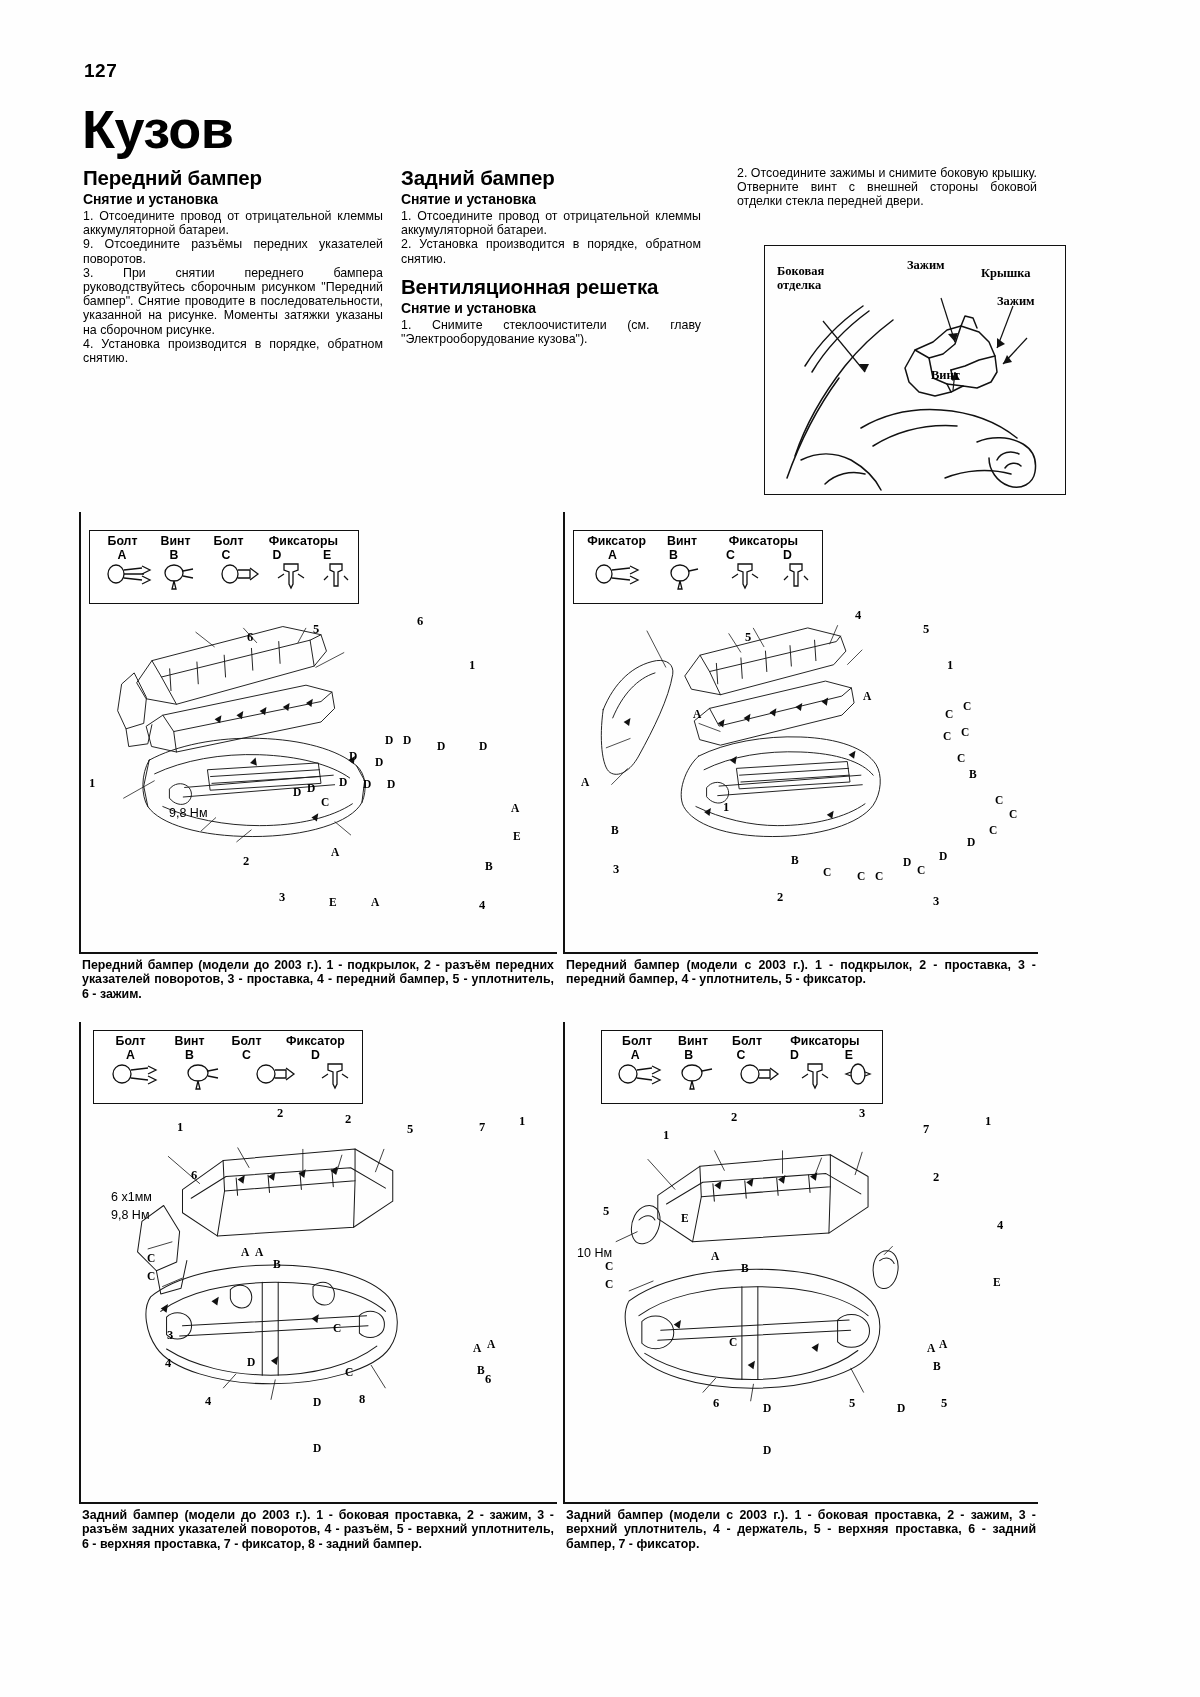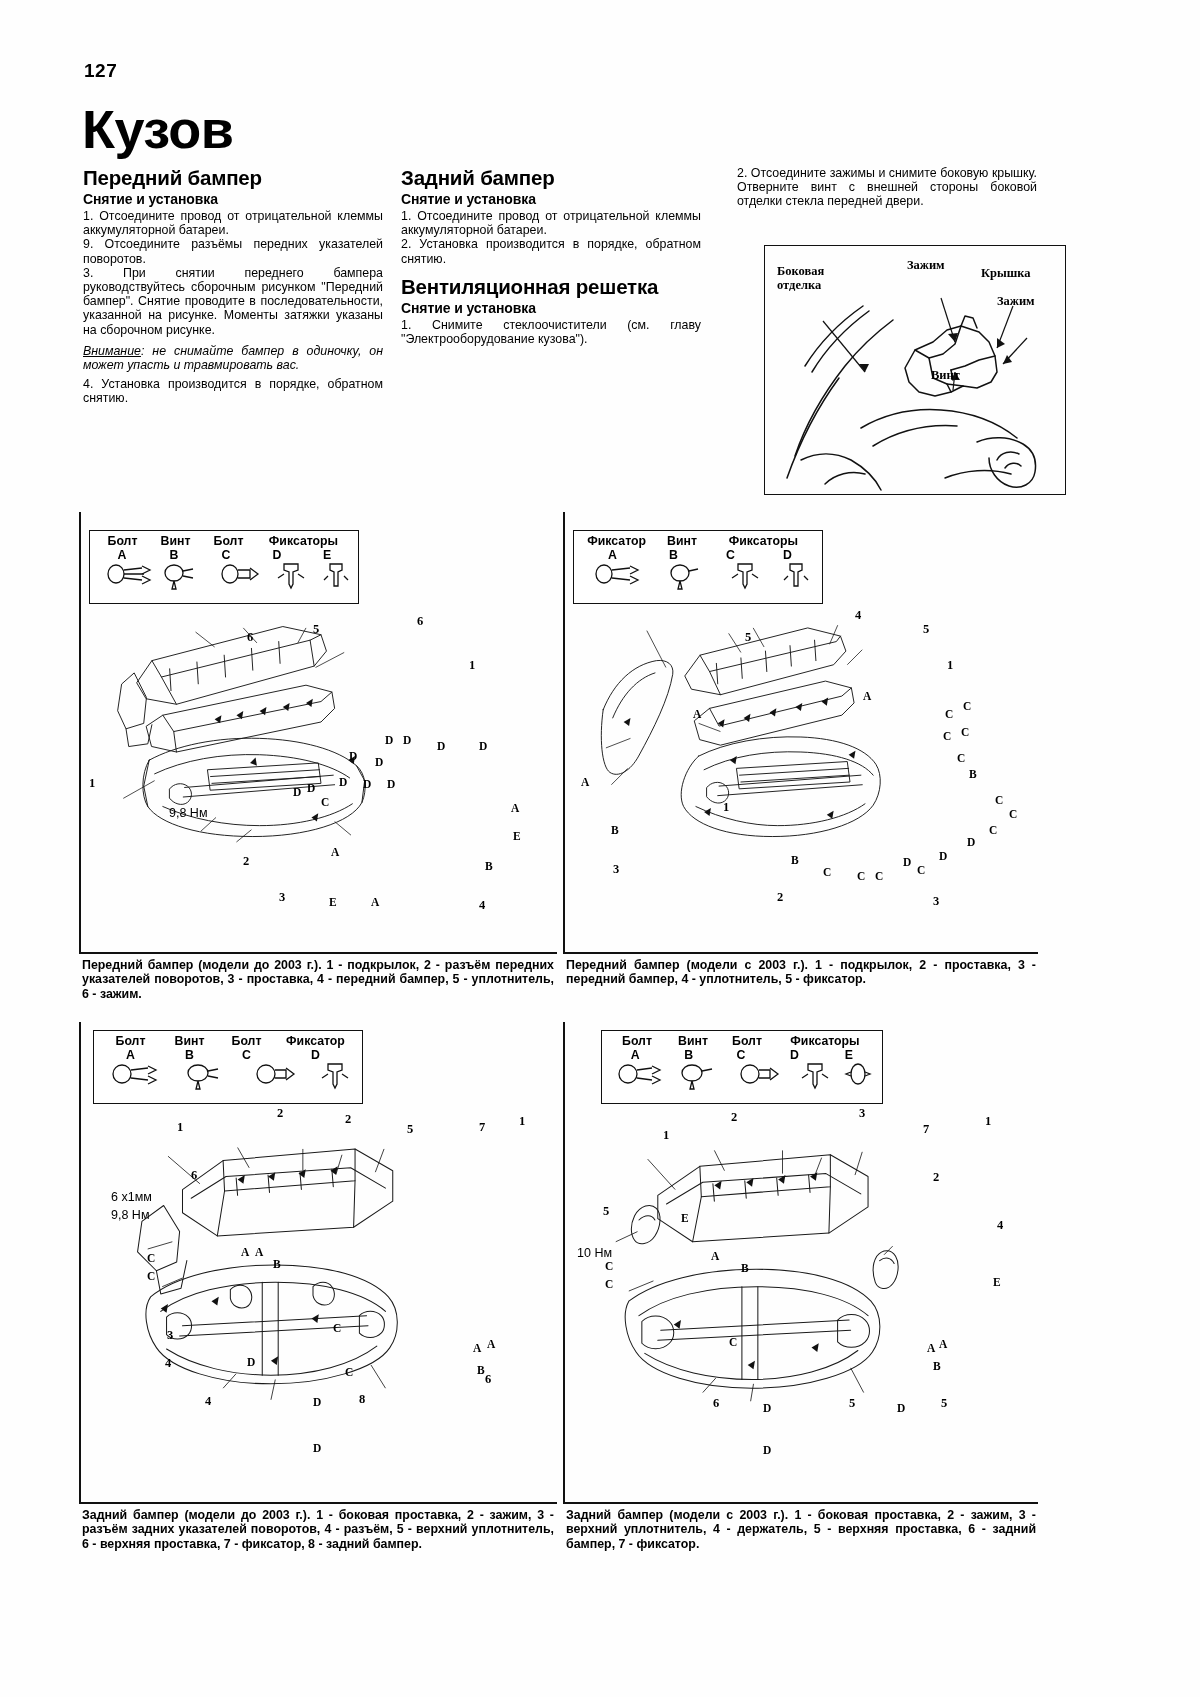--- a/index.html
+++ b/index.html
@@ -52,21 +52,20 @@
 
   <div class="pagenum">127</div>
   <div class="chapter">Кузов</div>
 
   <div class="col" id="col1">
     <div class="h2">Передний бампер</div>
     <div class="h3">Снятие и установка</div>
     <div class="p">1. Отсоедините провод от отрицательной клеммы аккумуляторной батареи.</div>
     <div class="p">9. Отсоедините разъёмы передних указателей поворотов.</div>
     <div class="p">3. При снятии переднего бампера руководствуйтесь сборочным рисунком "Передний бампер". Снятие проводите в последовательности, указанной на рисунке. Моменты затяжки указаны на сборочном рисунке.</div>
-    <div class="note"><u>Внимание</u><span>: не снимайте бампер в одиночку, он может упасть и травмировать вас.</span></div>
     <div class="p">4. Установка производится в порядке, обратном снятию.</div>
   </div>
 
   <div class="col" id="col2">
     <div class="h2">Задний бампер</div>
     <div class="h3">Снятие и установка</div>
     <div class="p">1. Отсоедините провод от отрицательной клеммы аккумуляторной батареи.</div>
     <div class="p">2. Установка производится в порядке, обратном снятию.</div>
     <div class="sp"></div>
     <div class="h2">Вентиляционная решетка</div>

